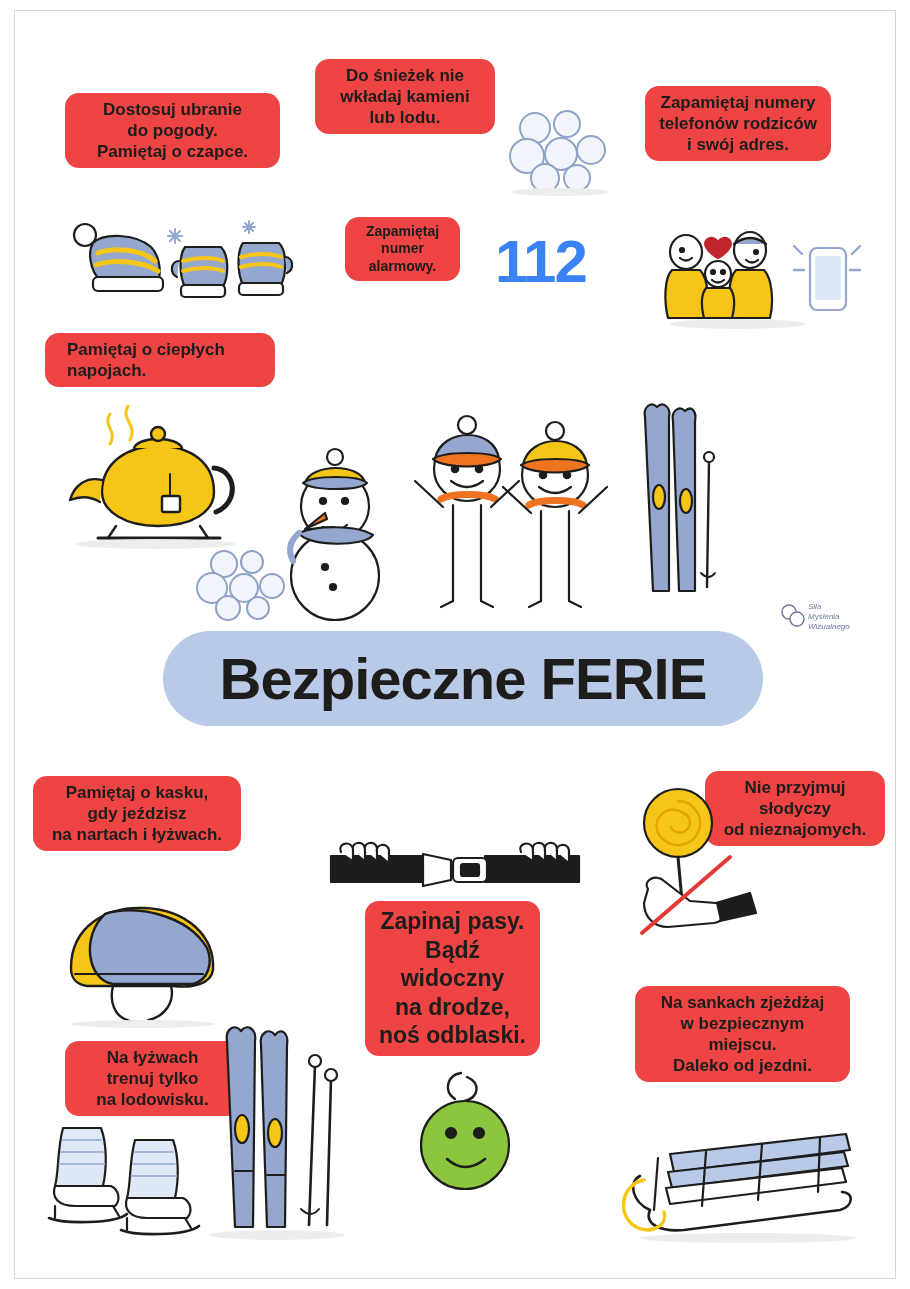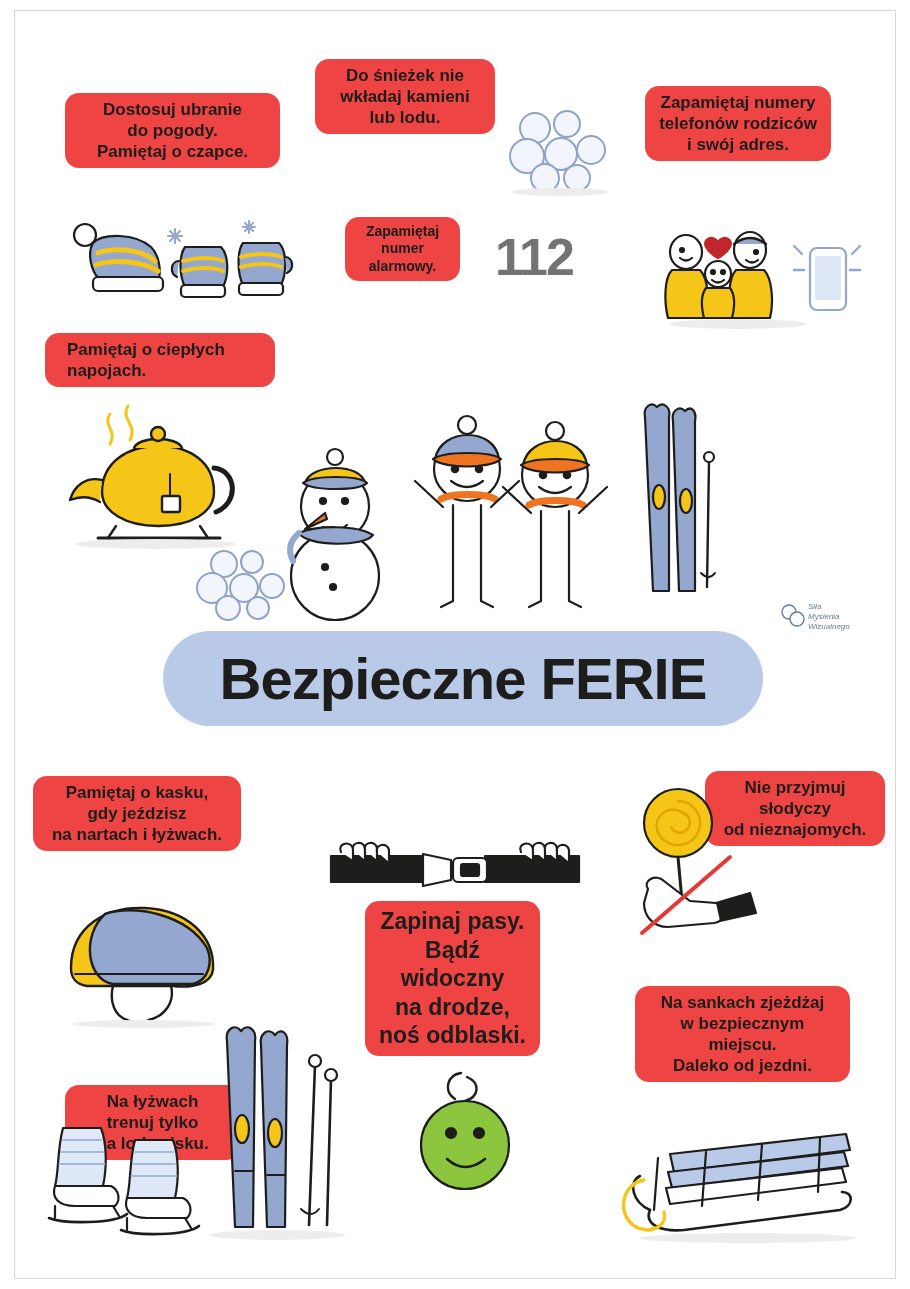--- a/index.html
+++ b/index.html
@@ -48,23 +48,23 @@
     line-height:88px;
     text-align:center;
     font-size:58px;
     font-weight:bold;
     color:#1d1d1b;
     letter-spacing:-1px;
   }
   .num112{
     position:absolute;
     left:480px;top:216px;
-    font-size:52px;
+    font-size:60px;
     font-weight:bold;
-    color:#737373;
+    color:#3b82f6;
     letter-spacing:-2px;
   }
   .logo{
     position:absolute;
     left:765px;top:588px;
     width:110px;height:42px;
     font-size:8px;
     color:#6b7a99;
     line-height:1.25;
   }
@@ -118,21 +118,21 @@
     <div>na drodze,</div>
     <div>noś odblaski.</div>
   </div>
 
   <div class="bubble" style="left:690px;top:760px;width:180px;font-size:17px;">
     <div>Nie przyjmuj</div>
     <div>słodyczy</div>
     <div>od nieznajomych.</div>
   </div>
 
-  <div class="bubble" style="left:50px;top:1030px;width:175px;font-size:17px;margin-top:44px;">
+  <div class="bubble" style="left:50px;top:1030px;width:175px;font-size:17px;">
     <div>Na łyżwach</div>
     <div>trenuj tylko</div>
     <div>na lodowisku.</div>
   </div>
 
   <div class="bubble" style="left:620px;top:975px;width:215px;font-size:17px;">
     <div>Na sankach zjeżdżaj</div>
     <div>w bezpiecznym</div>
     <div>miejscu.</div>
     <div>Daleko od jezdni.</div>

